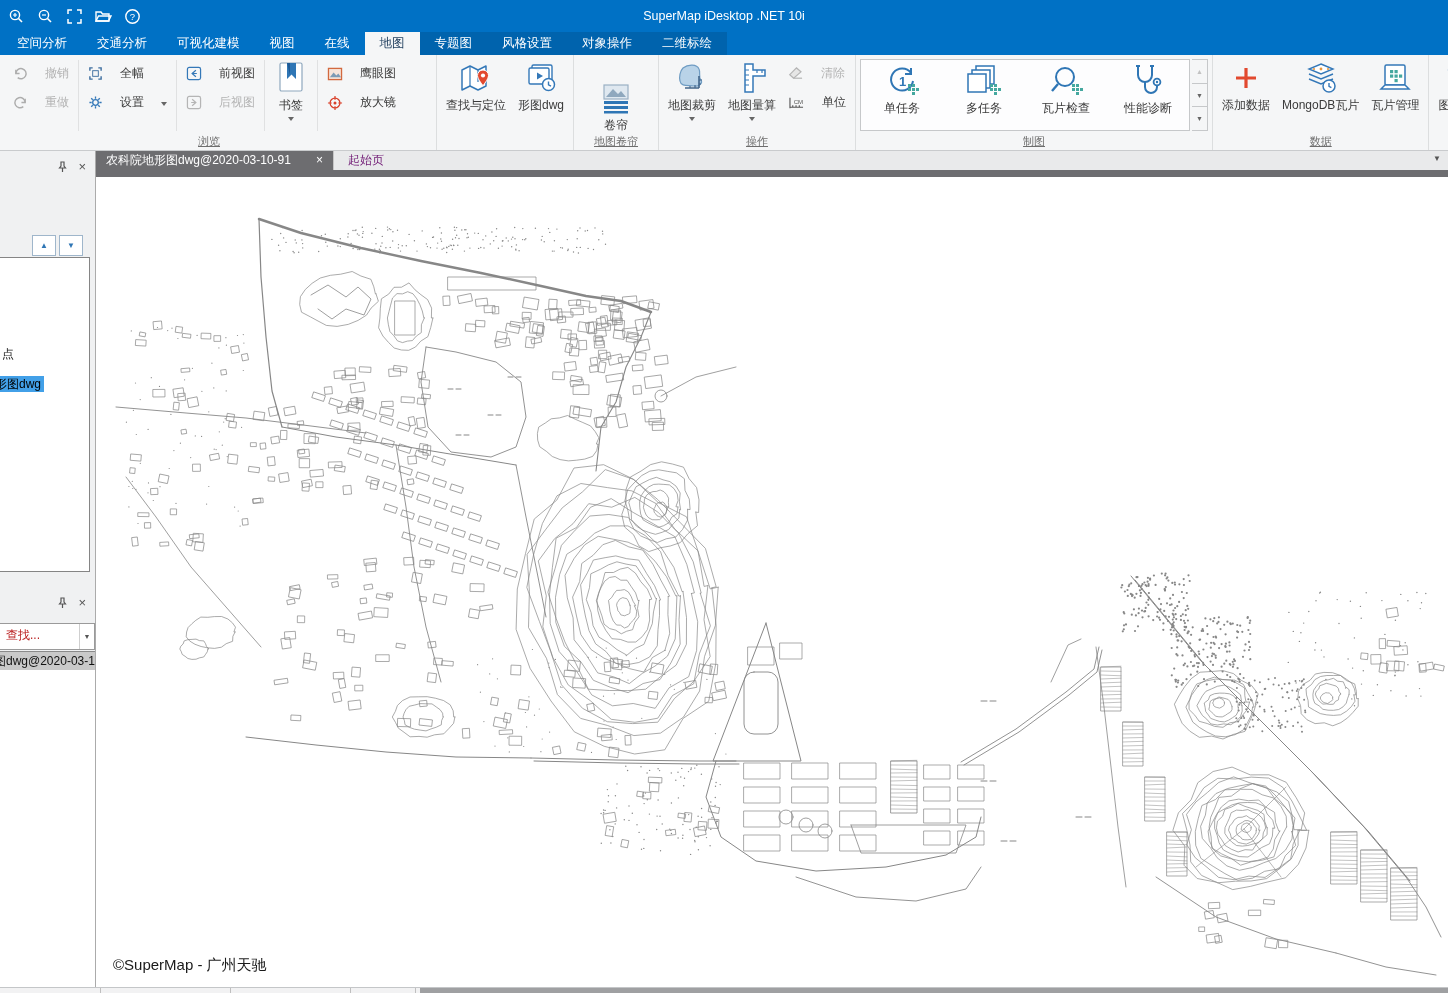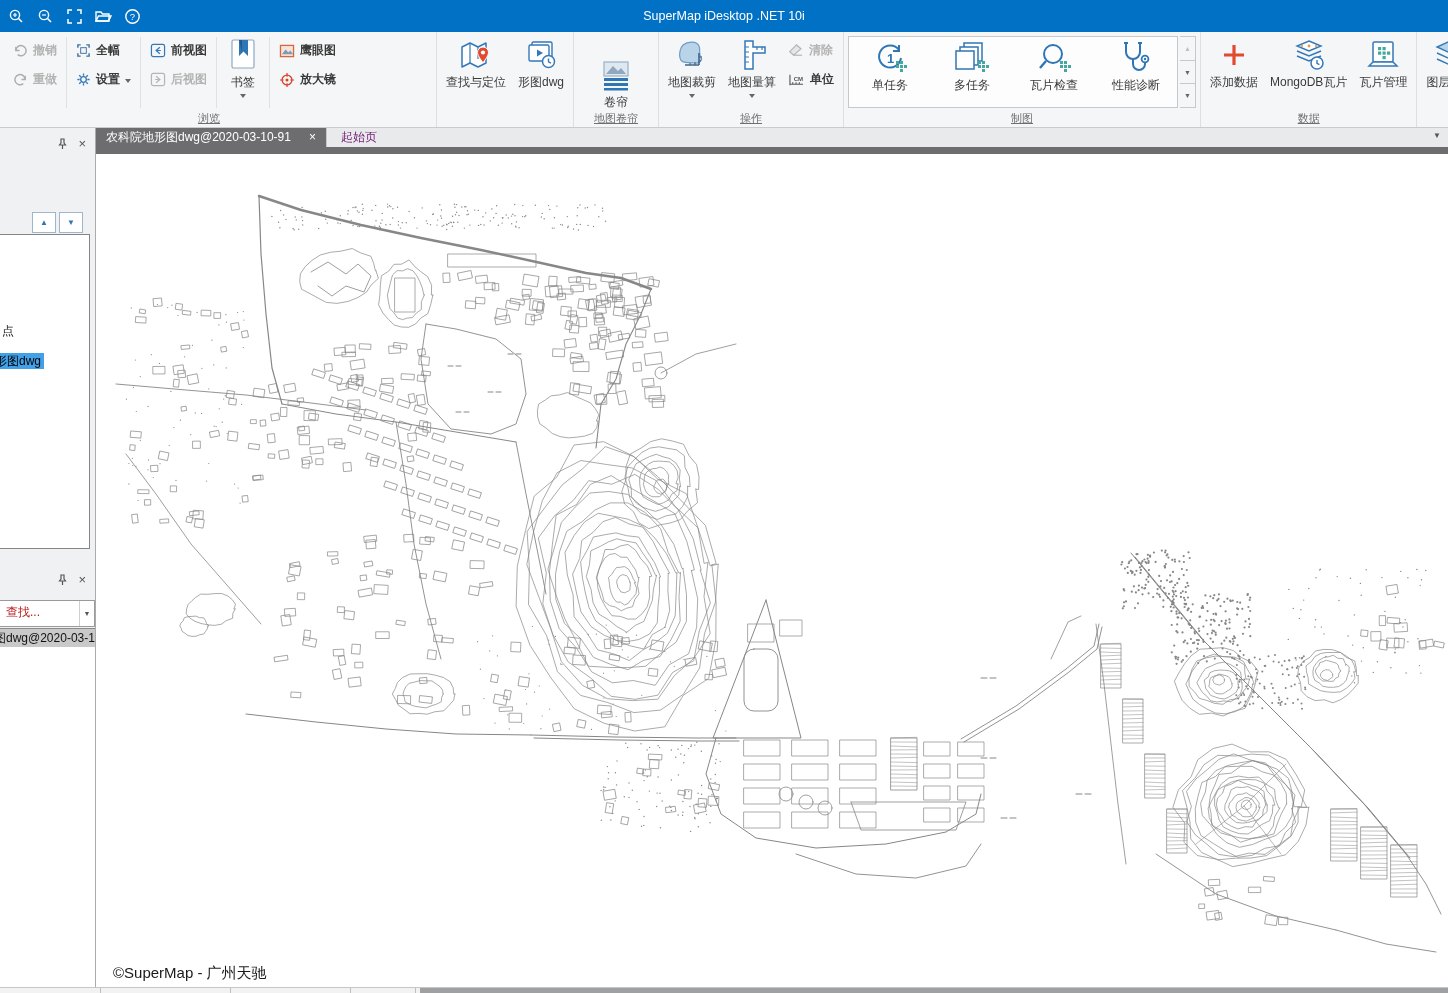--- a/index.html
+++ b/index.html
@@ -19,42 +19,42 @@
   .rtab.active{background:#f5f6f7;color:#1e3c5c;}
   .ctxband{display:flex;background:#0063ad;}
 
   
   .ribbon{height:95px;background:#f5f6f7;border-bottom:1px solid #c9cbcd;display:flex;align-items:stretch;
           padding-left:4px;flex:none;overflow:hidden;}
   .grp{display:flex;flex-direction:column;height:100%;padding:2px 4px 0;border-right:1px solid #dcdedf;flex:none;}
   .grp-body{display:flex;align-items:stretch;gap:2px;flex:1;}
   .grp-label{font-size:11px;color:#6e6e6e;text-align:center;padding:0 0 3px;height:15px;line-height:14px;text-decoration:underline;}
   .sbcol{display:flex;flex-direction:column;gap:6px;padding-top:5px;}
-  .sbtn{display:flex;align-items:center;gap:5px;height:23px;padding:0 5px;font-size:12px;color:#3a3a3a;white-space:nowrap;font-weight:bold;}
+  .sbtn{display:flex;align-items:center;gap:17px;height:23px;padding:0 5px;font-size:12px;color:#3a3a3a;white-space:nowrap;}
   .sbtn.dis{color:#b3b3b3;}
   .vsep{width:1px;background:#e0e1e2;margin:3px 2px;}
   .bbtn{display:flex;flex-direction:column;align-items:center;justify-content:flex-start;padding:3px 5px 0;
         font-size:12px;color:#3a3a3a;white-space:nowrap;}
   .bbtn .icon-lg{height:36px;display:flex;align-items:center;justify-content:center;}
   .bbtn .lbl{margin-top:1px;}
   .caret{width:0;height:0;border-left:3.5px solid transparent;border-right:3.5px solid transparent;
          border-top:4px solid #666;margin-top:3px;}
   .gal{border:1px solid #c6c8ca;background:#fdfdfe;display:flex;margin:2px 0 3px;}
   .gal .bbtn{min-width:72px;}
   .galspin{display:flex;flex-direction:column;width:15px;border:1px solid #c6c8ca;border-left:none;margin:2px 0 3px;background:#f5f6f7;}
   .galspin div{flex:1;display:flex;align-items:center;justify-content:center;font-size:7px;color:#666;border-bottom:1px solid #c6c8ca;}
   .galspin div:last-child{border-bottom:none;}
   .galspin .dis{color:#c2c2c2;}
 
   
   .right-col{display:flex;flex-direction:column;flex:1;min-width:0;}
   .docbar{height:26px;background:#e9eaeb;position:relative;flex:none;}
   .docbar .strip{position:absolute;left:0;right:0;bottom:0;height:7px;background:#6d6d70;}
   .doctabs{display:flex;height:26px;align-items:flex-start;}
-  .dtab{font-size:12px;line-height:19px;padding:0 10px;display:flex;align-items:center;gap:18px;}
+  .dtab{font-size:12px;line-height:19px;padding:0 10px;display:flex;align-items:center;gap:25px;}
   .dtab.active{background:#6d6d70;color:#fff;height:26px;line-height:19px;align-items:flex-start;padding-top:0;}
   .dtab.active span{line-height:19px;}
   .dtab.idle{color:#701a75;height:19px;border-left:1px solid #c6c6c6;padding:0 14px;}
   .dtab .x{font-size:12px;line-height:19px;}
   .docbar .ddown{position:absolute;right:7px;top:3px;font-size:8px;color:#555;}
 
   
   .bodyrow{display:flex;flex:1;min-height:0;}
   .sidebar{width:95px;flex:none;background:#f0f1f2;border-right:1px solid #ababab;position:relative;}
   .phead-ic{position:absolute;display:flex;gap:10px;align-items:center;color:#555;}
@@ -67,21 +67,21 @@
   .lsel span{background:#42a0e8;padding:1px 3px;}
   .searchrow{position:absolute;left:-2px;right:0px;top:472px;height:25px;background:#fff;border:1px solid #9a9a9a;display:flex;}
   .searchrow .ph{flex:1;font-size:12px;color:#b91c1c;line-height:23px;padding-left:7px;overflow:hidden;white-space:nowrap;}
   .searchrow .dd{width:14px;border-left:1px solid #cfcfcf;display:flex;align-items:center;justify-content:center;font-size:7px;color:#555;}
   .botlist{position:absolute;left:-1px;right:0;top:500px;bottom:0;background:#fff;border-top:1px solid #8a8a8a;overflow:hidden;}
   .brow{height:18px;background:#c9c9c9;display:flex;align-items:center;overflow:hidden;}
   .brow span{font-size:12px;color:#111;white-space:nowrap;margin-left:-5px;}
 
   .canvas{flex:1;background:#fff;position:relative;overflow:hidden;}
   .canvas svg.mapart{position:absolute;left:0;top:0;}
-  .copyright{position:absolute;left:17px;bottom:4px;font-size:15px;color:#1a1a1a;}
+  .copyright{position:absolute;left:17px;bottom:12px;font-size:15px;color:#1a1a1a;}
 
   
   .statusbar{height:5px;background:#f2f2f3;border-top:1px solid #c4c6c8;position:relative;flex:none;}
   .statusbar .seg{position:absolute;top:0;bottom:0;border-right:1px solid #bfbfbf;}
   .statusbar .fillgray{position:absolute;top:0;bottom:0;left:420px;right:0;background:#9fa0a2;}
 
   svg{display:block;}
 </style>
 </head>
 <body>
@@ -118,20 +118,34 @@
       <span class="qi">
         <svg width="17" height="17" viewBox="0 0 17 17">
             <circle cx="8.5" cy="8.5" r="6.7" stroke="#fff" stroke-width="1.4" fill="none"></circle>
             <text x="8.5" y="12" font-size="9.5" fill="#fff" text-anchor="middle" font-family="Liberation Sans,sans-serif">?</text>
           </svg>
       </span>
     </div>
     <div class="win-title">SuperMap iDesktop .NET 10i</div>
   </div>
 
+  <div class="tabstrip">
+    <div class="rtab">空间分析</div>
+    <div class="rtab">交通分析</div>
+    <div class="rtab">可视化建模</div>
+    <div class="rtab">视图</div>
+    <div class="rtab">在线</div>
+    <div class="rtab active">地图</div>
+    <div class="ctxband">
+      <div class="rtab">专题图</div>
+      <div class="rtab">风格设置</div>
+      <div class="rtab">对象操作</div>
+      <div class="rtab">二维标绘</div>
+    </div>
+  </div>
 
   <div class="ribbon">
 
     <div class="grp" style="width:424px;">
       <div class="grp-body">
         <div class="sbcol">
           <div class="sbtn dis">
             <svg width="15" height="14" viewBox="0 0 16 15">
                 <path d="M3 3v4h4" stroke="#adadad" stroke-width="1.5" fill="none"></path>
                 <path d="M3 7a5.5 5.5 0 1 1 2 4.4" stroke="#adadad" stroke-width="1.5" fill="none"></path>

